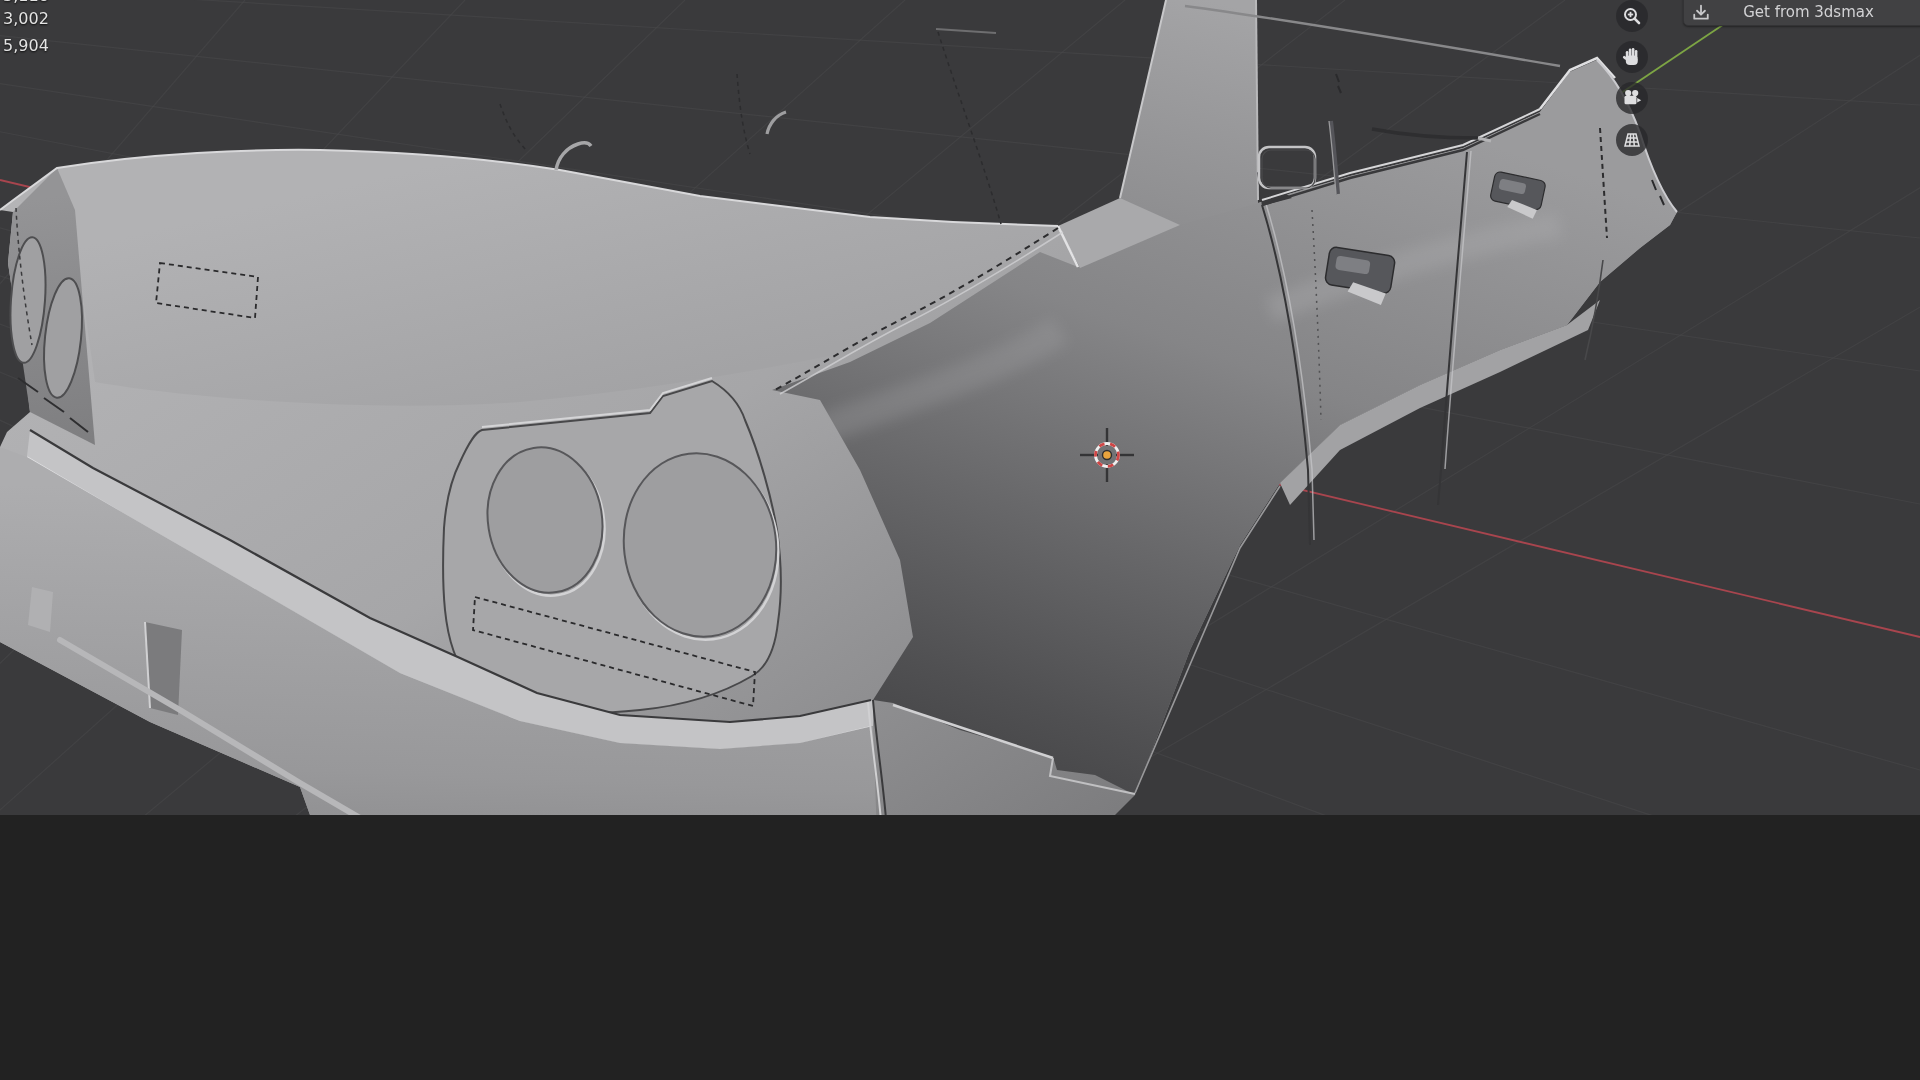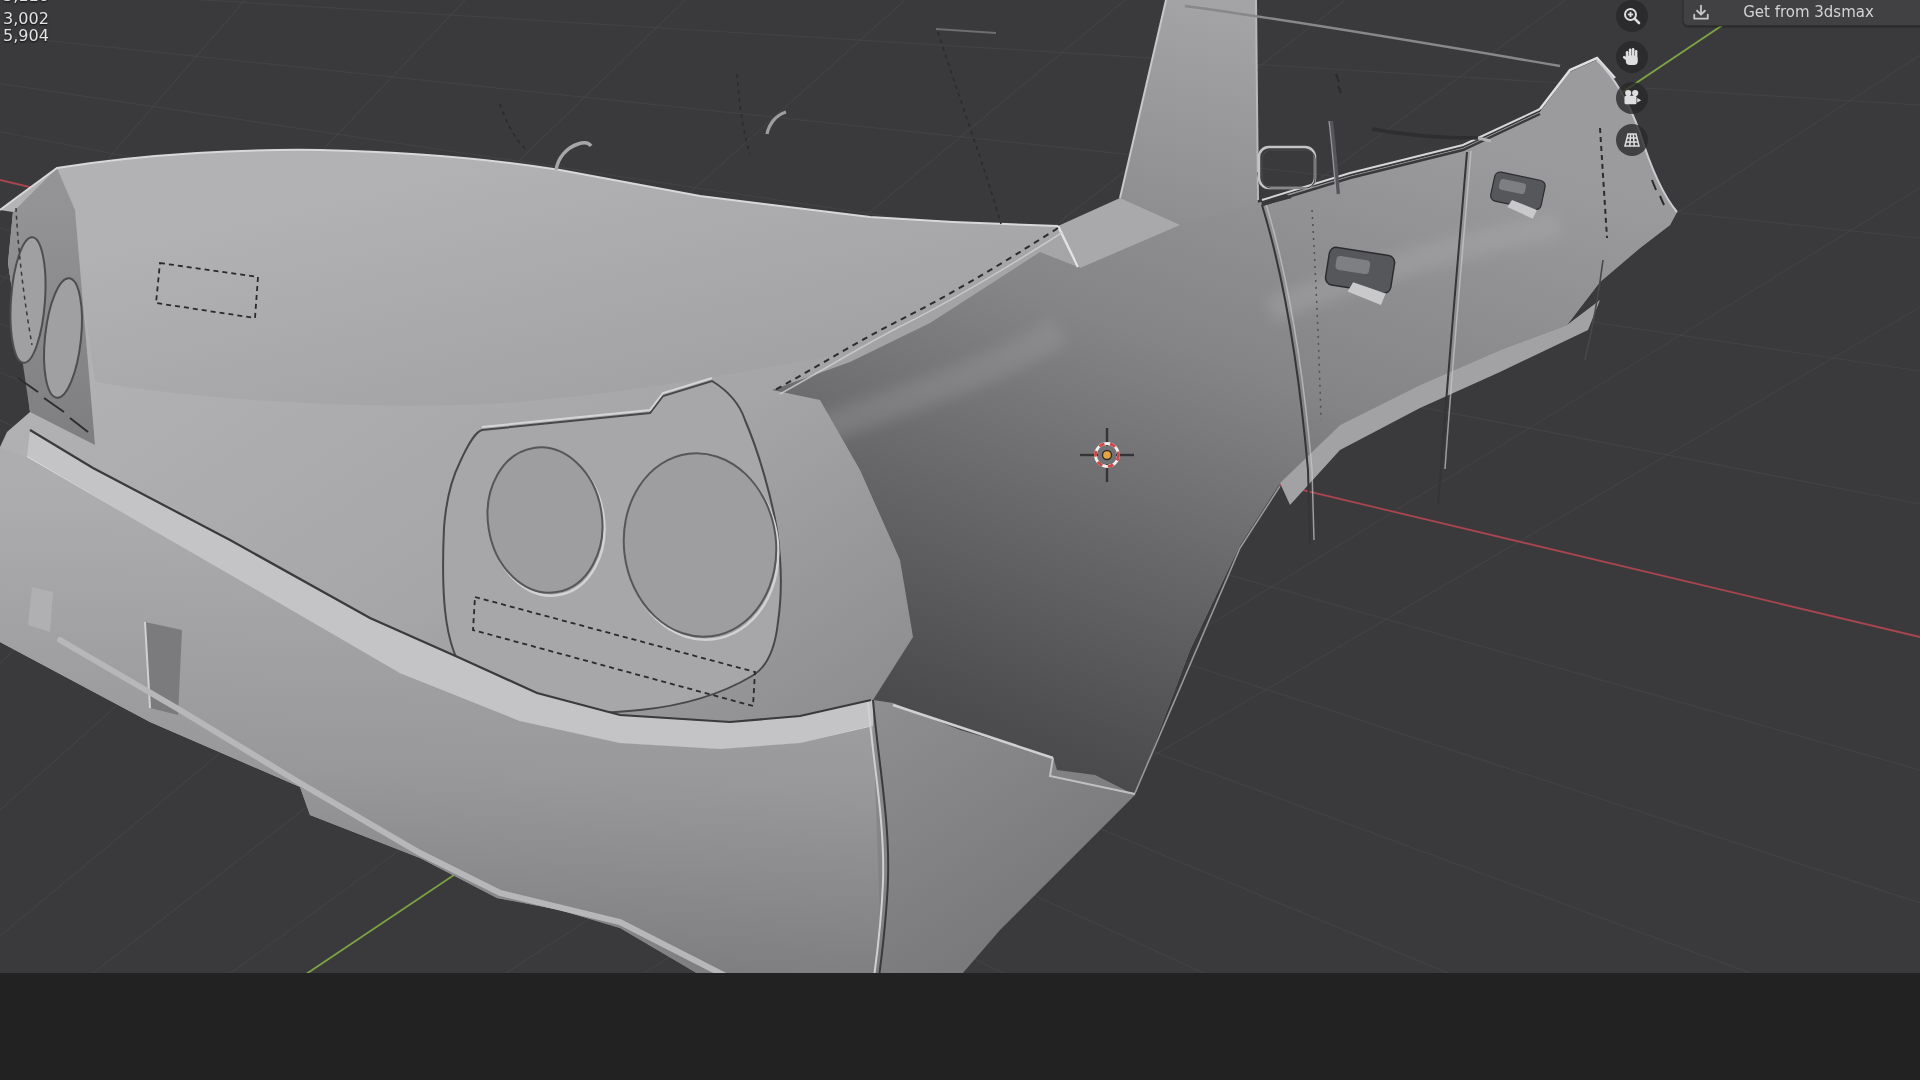--- a/index.html
+++ b/index.html
@@ -1,24 +1,24 @@
 <!DOCTYPE html>
 <html><head>
 <meta charset="utf-8">
 <style>
   html,body{margin:0;padding:0;background:#222;}
-  .stage{position:relative;width:1920px;height:973px;overflow:hidden;
+  .stage{position:relative;width:1920px;height:815px;overflow:hidden;
          background:var(--bg,#3a3a3c);font-family:"DejaVu Sans",sans-serif;}
   .scene{position:absolute;left:0;top:0;width:1920px;height:1080px;display:block;}
 
   
   .stats{position:absolute;left:3px;top:0;color:var(--stats-text,#e4e4e4);
          font-size:16px;line-height:19px;text-shadow:0 1px 2px rgba(0,0,0,.85);}
   .stats div{position:absolute;left:0;white-space:nowrap;}
-  .stats .s0{top:-14px;} .stats .s1{top:9px;} .stats .s2{top:26px;text-align:right;}
+  .stats .s0{top:-14px;} .stats .s1{top:9px;} .stats .s2{top:36px;text-align:right;}
 
   
   .gizmos{position:absolute;left:1616px;top:0;width:32px;}
   .gizmo{position:absolute;left:0;width:32px;height:32px;border-radius:50%;
          background:var(--gizmo-bg,rgba(40,40,42,.78));border:none;padding:0;
          display:flex;align-items:center;justify-content:center;cursor:pointer;}
   .gizmo svg{display:block;}
   .g0{top:0px;} .g1{top:41px;} .g2{top:82px;} .g3{top:124px;}
 
   

